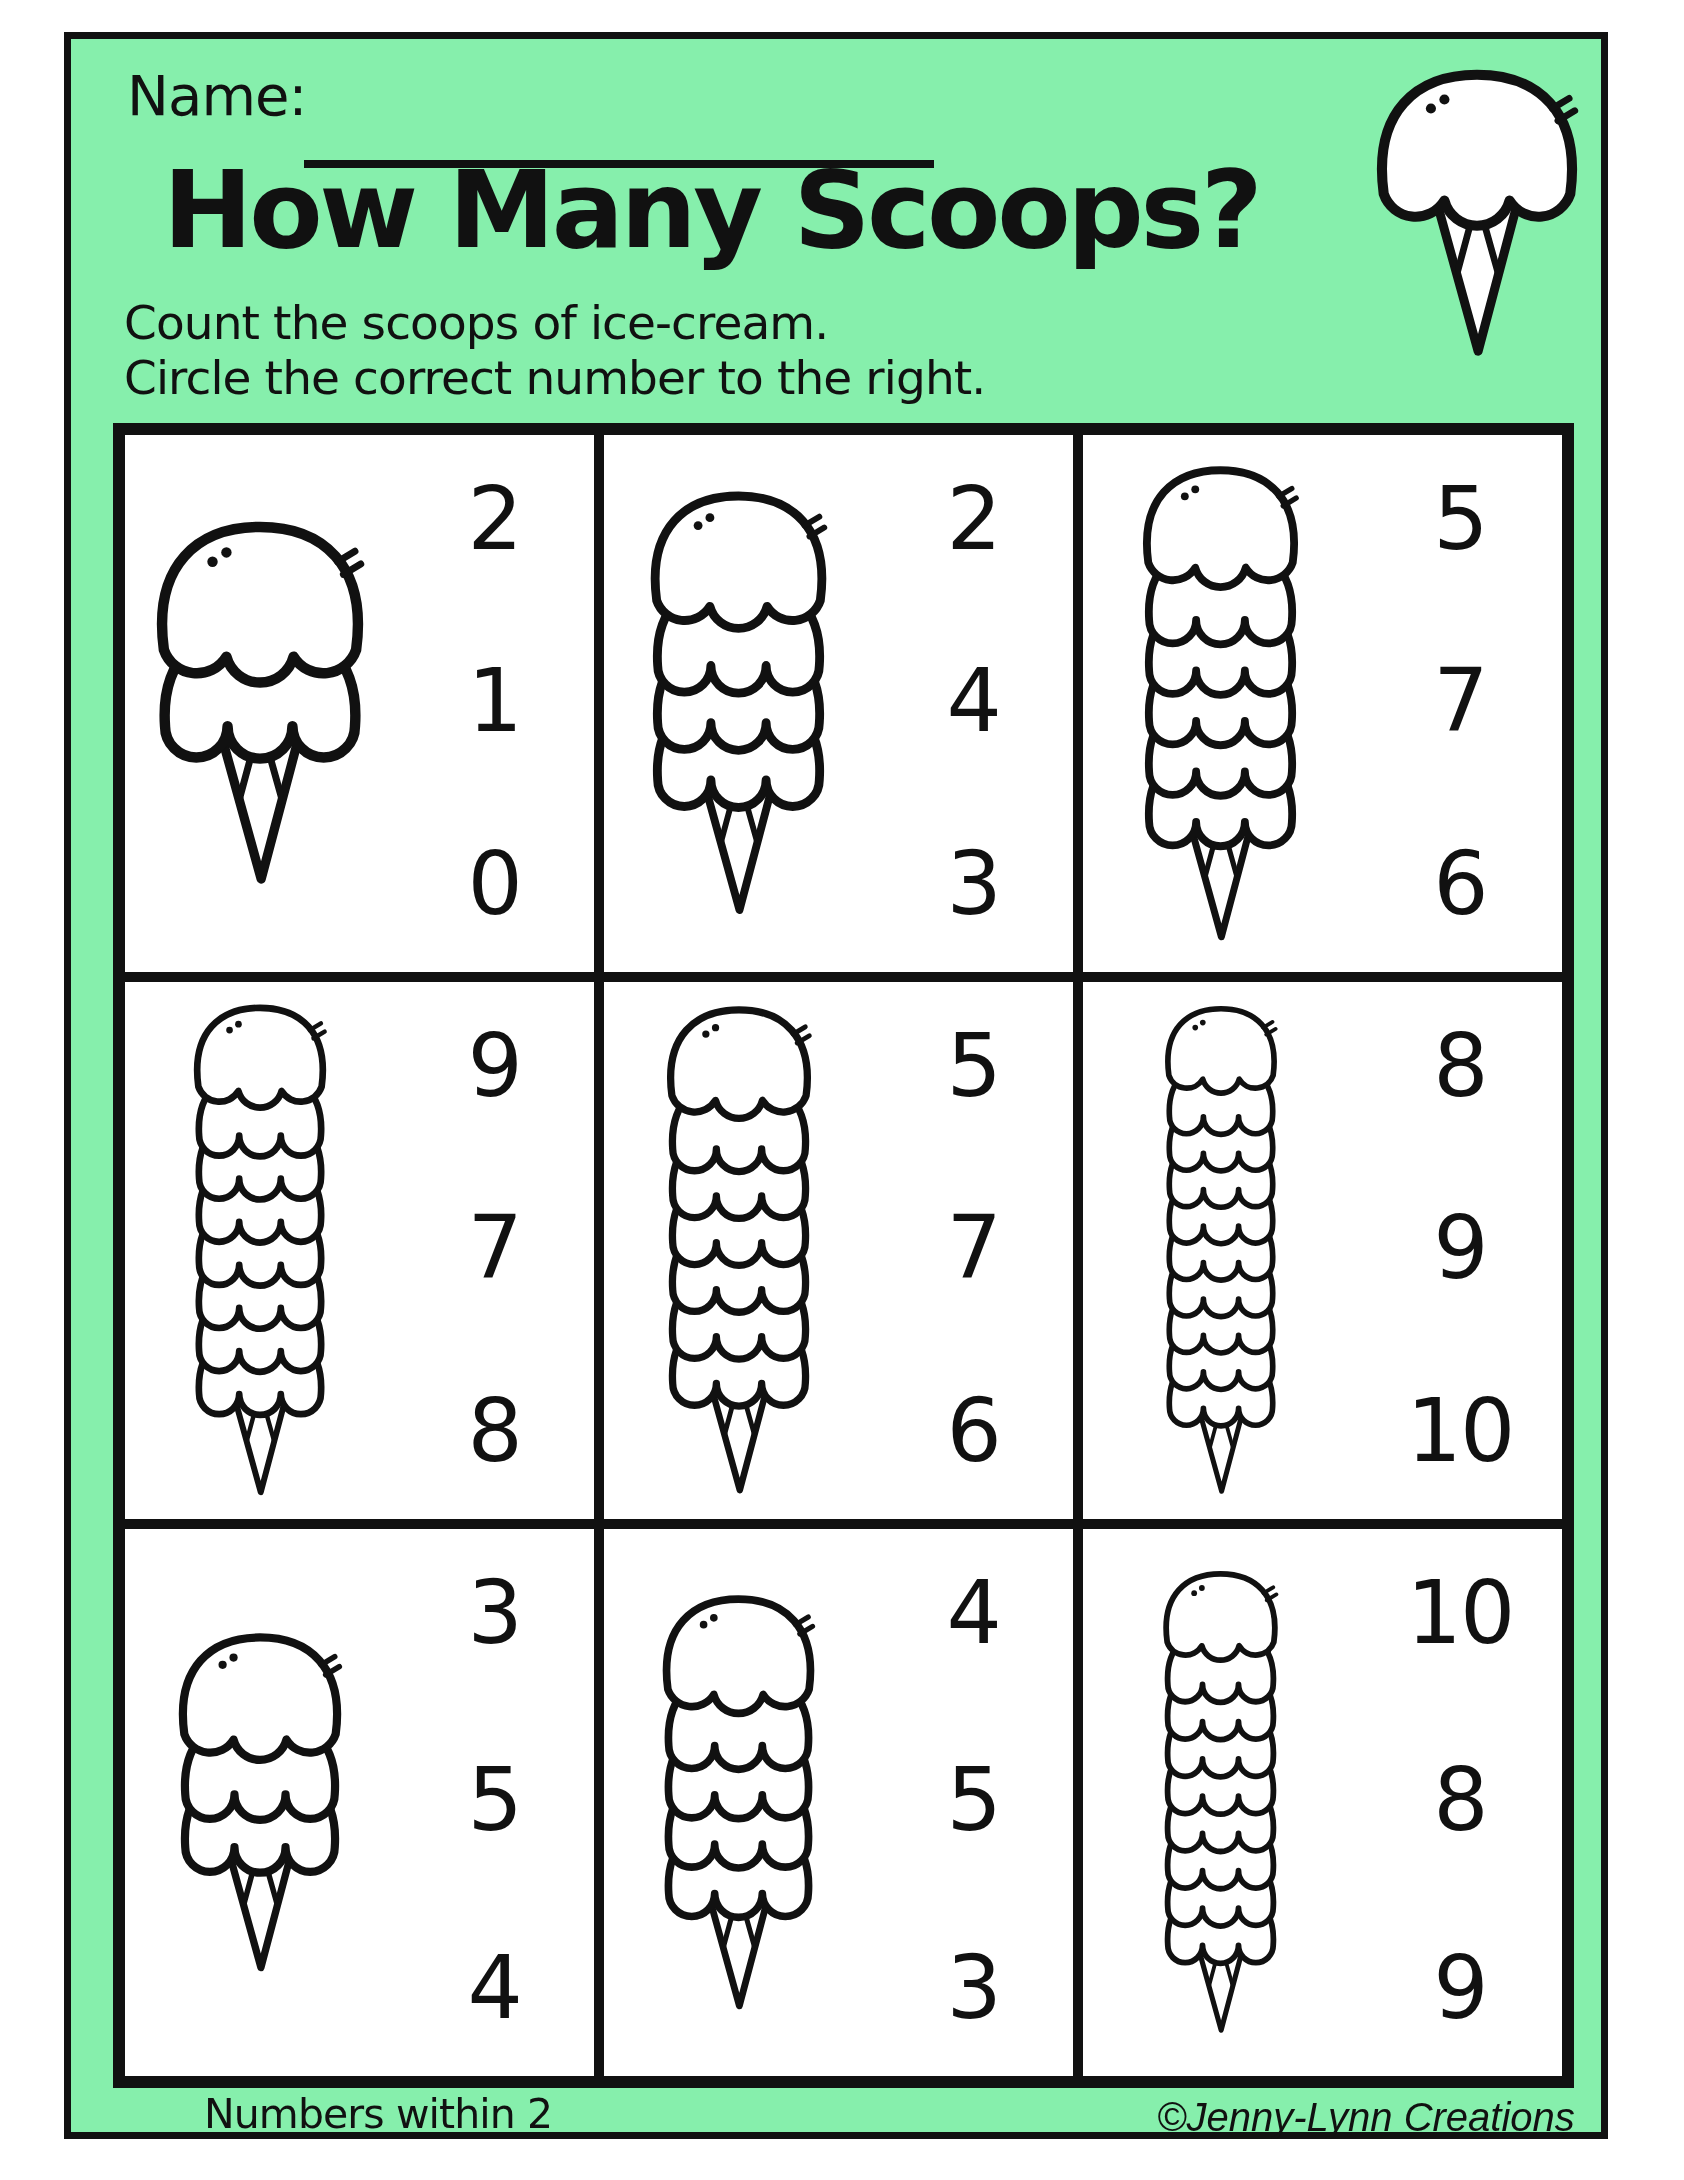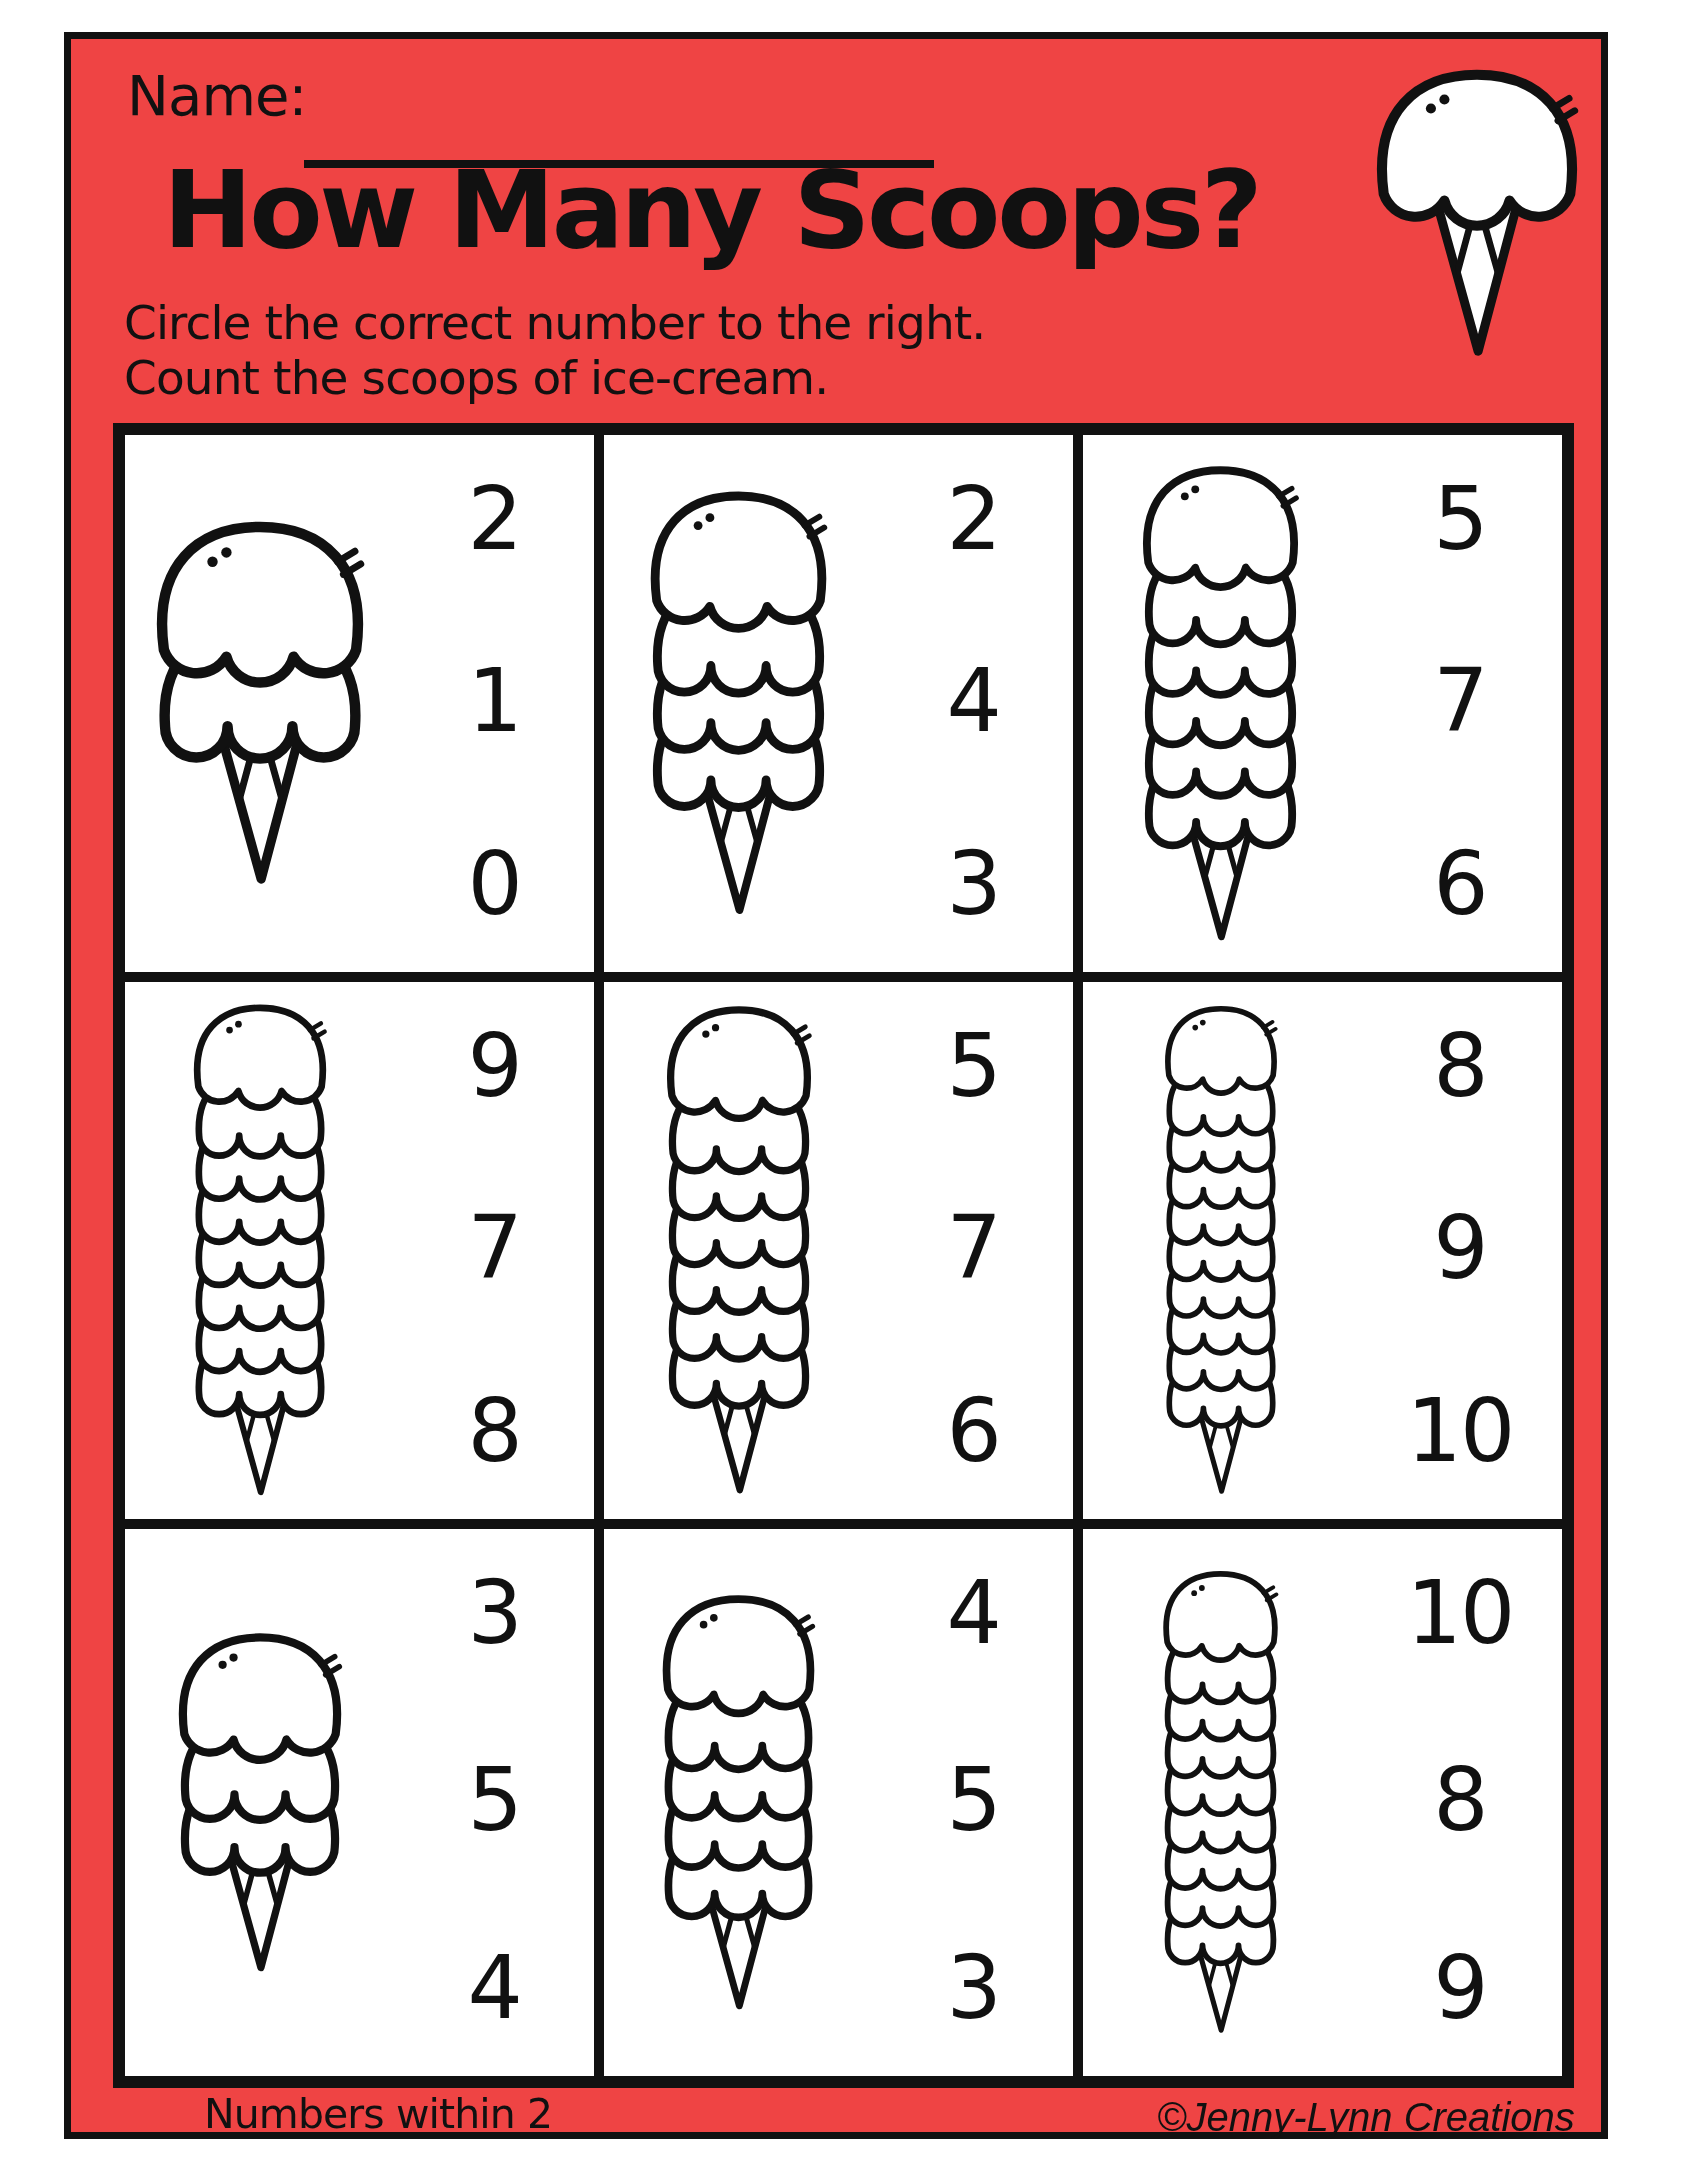--- a/index.html
+++ b/index.html
@@ -1,19 +1,19 @@
 <!DOCTYPE html>
 <html style="font-size:13.6px"><head>
 <meta charset="utf-8">
 <style>
   html,body{margin:0;padding:0;background:#fff;}
   body{width:1685px;height:2181px;position:relative;overflow:hidden;
        font-family:"DejaVu Sans", sans-serif;color:#111;}
   .sheet{position:absolute;left:64px;top:31.5px;width:1544px;height:2107px;
-         border:7.7px solid #111;box-sizing:border-box;background:#ef4444;}
+         border:7.7px solid #111;box-sizing:border-box;background:#86efac;}
   .abs{position:absolute;}
   .name-label{left:56px;top:24px;font-size:56px;letter-spacing:-0.9px;}
   .name-line{left:233px;top:121px;width:630px;height:8.5px;background:#111;}
   .title{left:92px;top:109px;font-size:107px;font-weight:bold;letter-spacing:-3.4px;white-space:nowrap;}
   .instr{left:53px;top:256px;font-size:47px;letter-spacing:-0.9px;line-height:1.18;}
   .deco{left:1288px;top:29px;}
   .grid{left:42px;top:384px;width:1461px;height:1665px;
         border:12px solid #111;box-sizing:border-box;
         display:grid;grid-template-columns:repeat(3,1fr);grid-template-rows:repeat(3,1fr);}
   .cell{border-right:10.2px solid #111;border-bottom:10.2px solid #111;box-sizing:border-box;
@@ -57,22 +57,22 @@
 </svg>
 
 <div class="sheet">
 
   <div class="abs name-label">Name:</div>
   <div class="abs name-line"></div>
 
   <div class="abs title">How Many Scoops?</div>
 
   <div class="abs instr">
+    <div>Count the scoops of ice-cream.</div>
     <div>Circle the correct number to the right.</div>
-    <div>Count the scoops of ice-cream.</div>
   </div>
 
   <div class="abs deco">
     <svg class="cone-svg" viewBox="0 0 210 258" style="height: 290px; width: 236px;">
         <use href="#sym-cone" transform="translate(5,80)"></use>
         <use href="#sym-top"></use>
       </svg>
   </div>
 
   <div class="abs grid">

